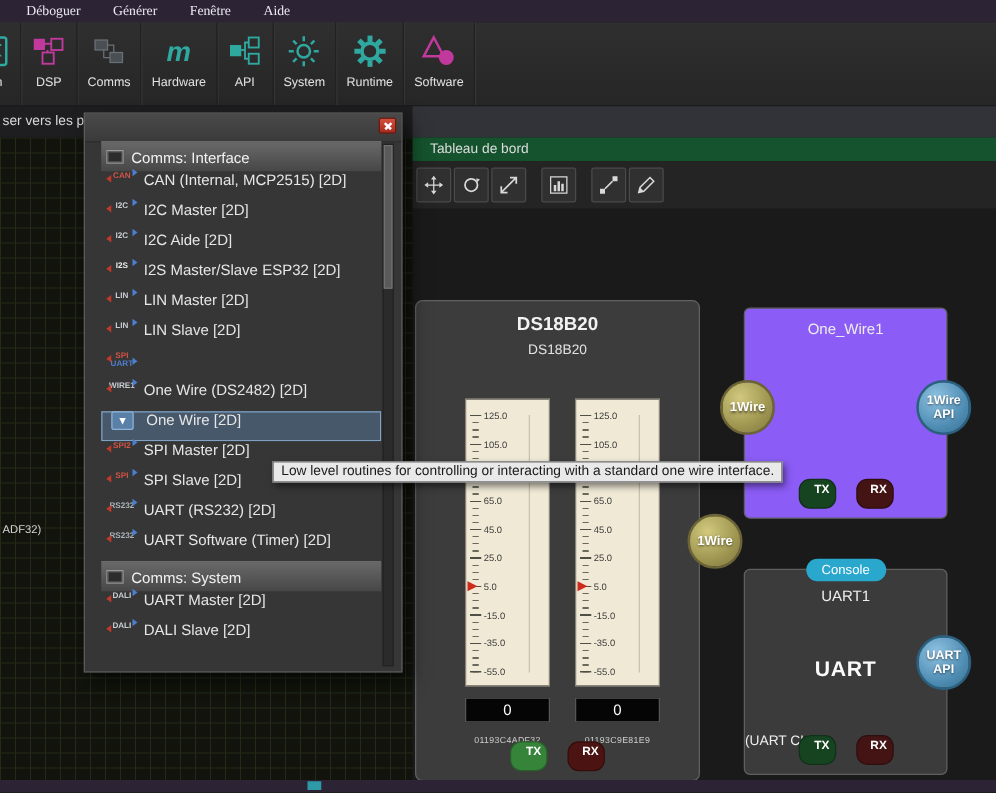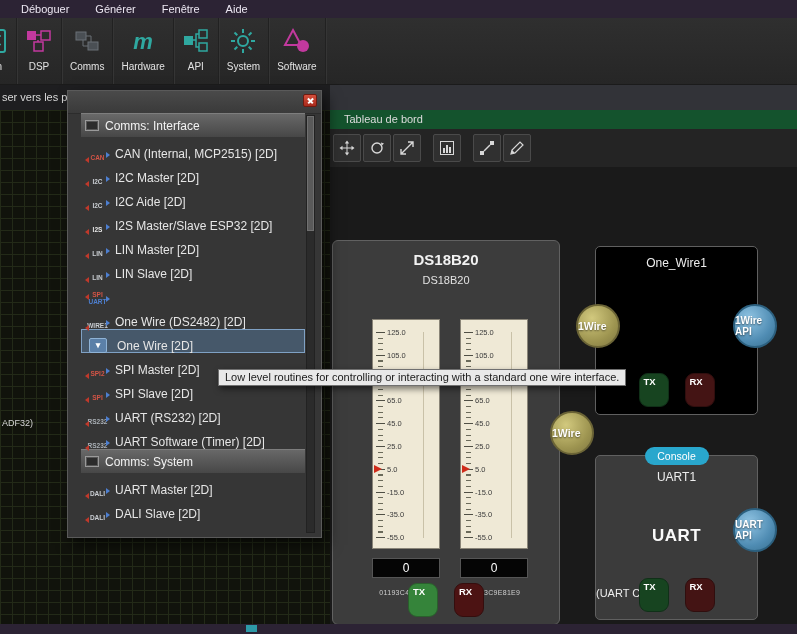--- a/index.html
+++ b/index.html
@@ -4,21 +4,21 @@
 <style>
   html,body{margin:0;padding:0;}
   body{
     width:797px;height:634px;position:relative;overflow:hidden;
     background:#1a1a1a;font-family:"Liberation Sans",sans-serif;
     -webkit-font-smoothing:antialiased;
   }
   
   .menubar{position:absolute;left:0;top:0;width:797px;height:18px;background:#2c2334;
     display:flex;align-items:center;color:#ece7f2;font-size:11px;padding-left:8px;box-sizing:border-box;}
-  .menu-item{padding:0 13px;line-height:18px;cursor:default;}
+  .menu-item{padding:0 13px;line-height:18px;cursor:default;font-family:Liberation Serif, serif;}
   
   .toolbar{position:absolute;left:0;top:18px;width:797px;height:67px;
     background:linear-gradient(#2f2f2f,#262626);border-bottom:1px solid #1b1b1b;box-sizing:border-box;}
   .tb-items{display:flex;margin-left:-26px;height:100%;}
   .tb-item{padding:5px 8px 0;text-align:center;border-right:1px solid #212121;box-shadow:1px 0 0 #353535;}
   .tb-icon{height:36px;display:flex;align-items:center;justify-content:center;}
   .tb-label{font-size:10px;color:#e2e2e2;padding-top:2px;white-space:nowrap;}
   
   .left-strip{position:absolute;left:0;top:85px;width:330px;height:25px;background:#1e1e20;
     color:#d8d8d8;font-size:11px;line-height:25px;padding-left:2px;box-sizing:border-box;
@@ -54,34 +54,34 @@
     background:repeating-linear-gradient(to bottom,#6a6a5a 0 1px,transparent 1px 5.7px);}
   .g-ticks-major{position:absolute;left:3px;top:12px;width:9px;height:206px;
     background:repeating-linear-gradient(to bottom,#4f4f45 0 1px,transparent 1px 22.8px);}
   .g-line{position:absolute;right:15px;top:12px;width:1px;height:206px;background:#c9c1a8;}
   .g-marker{position:absolute;left:1px;width:0;height:0;
     border-top:4.5px solid transparent;border-bottom:4.5px solid transparent;border-left:8px solid #cf2b1a;}
   .g-value{width:68px;height:20px;margin-top:9px;background:#050505;border:1px solid #555;box-sizing:border-box;
     color:#fff;font-size:12px;line-height:18px;text-align:center;}
   .g-id{margin-top:11px;text-align:center;font-size:7px;letter-spacing:.3px;color:#cfcfcf;}
   .txrx-row{position:absolute;bottom:7px;left:0;right:0;display:flex;justify-content:center;gap:16px;}
-  .pill{min-width:30px;height:34px;border-radius:9px;color:#fff;font-size:9.5px;font-weight:bold;
-    line-height:16px;text-align:left;padding:0 4px;box-sizing:border-box;}
+  .pill{min-width:30px;height:24px;border-radius:9px;color:#fff;font-size:9.5px;font-weight:bold;
+    line-height:16px;text-align:right;padding:0 4px;box-sizing:border-box;}
   .pill.tx-bright{background:#35843a;border:1px solid #2a5f2c;}
   .pill.rx-bright{background:#4c1313;border:1px solid #350d0d;}
   .pill.tx-dark{background:#174420;border:1px solid #103018;}
   .pill.rx-dark{background:#441414;border:1px solid #300e0e;}
   
-  .ow-panel{position:absolute;left:595px;top:246px;width:163px;height:169px;background:#000000;
+  .ow-panel{position:absolute;left:595px;top:246px;width:163px;height:169px;background:#8b5cf6;
     border:1px solid #606060;border-radius:5px;box-sizing:border-box;z-index:2;}
   .ow-title{text-align:center;font-size:12px;color:#eee;margin-top:9px;}
   .ow-body{position:absolute;top:68px;left:0;right:0;text-align:center;font-size:17px;font-weight:bold;
     color:#fafafa;letter-spacing:.5px;}
   .circle-badge{position:absolute;width:44px;height:44px;border-radius:50%;display:flex;flex-direction:column;
-    align-items:flex-start;justify-content:center;color:#fff;font-weight:bold;z-index:3;
+    align-items:center;justify-content:center;color:#fff;font-weight:bold;z-index:3;
     text-shadow:0 1px 2px rgba(0,0,0,.55);box-sizing:border-box;}
   .badge-olive{background:radial-gradient(circle at 35% 30%,#d2c97e,#9d9450 62%,#7e7642);border:2px solid #6b6436;font-size:10.5px;}
   .badge-blue{background:radial-gradient(circle at 35% 30%,#8fc3e2,#4f8cb3 62%,#38708f);border:2px solid #2c607f;font-size:10px;line-height:11px;}
   .ow-left-badge{left:-20px;top:57px;}
   .ow-right-badge{right:-20px;top:57px;}
   .float-badge{position:absolute;left:550px;top:411px;z-index:3;}
   .uart-panel{position:absolute;left:595px;top:455px;width:163px;height:165px;background:#3b3b3b;
     border:1px solid #606060;border-radius:5px;box-sizing:border-box;z-index:2;}
   .console-badge{position:absolute;top:-9px;left:50%;transform:translateX(-50%);width:64px;height:18px;
     border-radius:9px;background:#29a7cd;color:#fff;font-size:10.5px;line-height:18px;text-align:center;z-index:4;}
@@ -97,21 +97,21 @@
     border-bottom:1px solid #2c2c2c;}
   .close-btn{position:absolute;right:4px;top:3px;width:14px;height:13px;border-radius:2px;
     background:linear-gradient(#d4503c,#a82a1c);border:1px solid #6f1a10;box-sizing:border-box;}
   .close-btn .x1,.close-btn .x2{position:absolute;left:2.5px;top:5px;width:7px;height:1.5px;background:#fff;}
   .close-btn .x1{transform:rotate(45deg);} .close-btn .x2{transform:rotate(-45deg);}
   .tree{position:absolute;left:13px;top:22px;width:224px;}
   .tree-header{height:24px;background:linear-gradient(#686868,#474747);border-top:1px solid #7d7d7d;
     box-sizing:border-box;display:flex;align-items:center;padding-left:4px;color:#f2f2f2;font-size:12px;}
   .chip-icon{width:12px;height:9px;background:#2c2c2c;border:1px solid #9a9a9a;margin-right:6px;
     box-shadow:inset 0 0 0 1px #555;}
-  .tree-item{height:24px;display:flex;align-items:flex-end;padding-left:3px;box-sizing:border-box;
+  .tree-item{height:24px;display:flex;align-items:flex-start;padding-left:3px;box-sizing:border-box;
     color:#e6e6e6;font-size:12px;white-space:nowrap;}
   .tree-item.selected{background:#46586a;box-shadow:inset 0 0 0 1px #7fa1c4;}
   .t-icon{position:relative;width:27px;text-align:center;font-size:6.5px;font-weight:bold;line-height:7px;
     display:flex;flex-direction:column;align-items:center;justify-content:center;flex:none;}
   .tree-item:not(.selected) .t-icon::before{content:"";position:absolute;left:1px;top:3px;
     border-top:3px solid transparent;border-bottom:3px solid transparent;border-right:4px solid #c0392b;}
   .tree-item:not(.selected) .t-icon::after{content:"";position:absolute;right:1px;bottom:3px;
     border-top:3px solid transparent;border-bottom:3px solid transparent;border-left:4px solid #4d7fd0;}
   .tree-item.selected .t-icon{width:16px;height:13px;margin:0 6px 0 5px;background:#5b80a8;
     border:1px solid #8fb3d6;border-radius:2px;font-size:9px;line-height:11px;}
@@ -197,20 +197,40 @@
               <line x1="2" y1="14" x2="6" y2="14"></line>
               <line x1="22" y1="14" x2="26" y2="14"></line>
               <line x1="5.5" y1="5.5" x2="8.3" y2="8.3"></line>
               <line x1="19.7" y1="19.7" x2="22.5" y2="22.5"></line>
               <line x1="22.5" y1="5.5" x2="19.7" y2="8.3"></line>
               <line x1="8.3" y1="19.7" x2="5.5" y2="22.5"></line>
             </g>
           </svg>
         </div>
         <div class="tb-label">System</div>
+      </div>
+      <div class="tb-item">
+        <div class="tb-icon">
+          <svg width="28" height="28" viewBox="0 0 28 28">
+            <circle cx="14" cy="14" r="6.5" fill="none" stroke="#2fa8a0" stroke-width="3"></circle>
+            <g fill="#2fa8a0">
+              <rect x="12" y="1.5" width="4" height="5"></rect>
+              <rect x="12" y="21.5" width="4" height="5"></rect>
+              <rect x="1.5" y="12" width="5" height="4"></rect>
+              <rect x="21.5" y="12" width="5" height="4"></rect>
+            </g>
+            <g fill="#2fa8a0" transform="rotate(45 14 14)">
+              <rect x="12" y="1.5" width="4" height="5"></rect>
+              <rect x="12" y="21.5" width="4" height="5"></rect>
+              <rect x="1.5" y="12" width="5" height="4"></rect>
+              <rect x="21.5" y="12" width="5" height="4"></rect>
+            </g>
+          </svg>
+        </div>
+        <div class="tb-label">Runtime</div>
       </div>
       <div class="tb-item">
         <div class="tb-icon">
           <svg width="30" height="28" viewBox="0 0 30 28">
             <path d="M11 3 L19 18 L3 18 Z" fill="none" stroke="#c2399e" stroke-width="2"></path>
             <circle cx="21" cy="19" r="6" fill="#c2399e"></circle>
           </svg>
         </div>
         <div class="tb-label">Software</div>
       </div>

